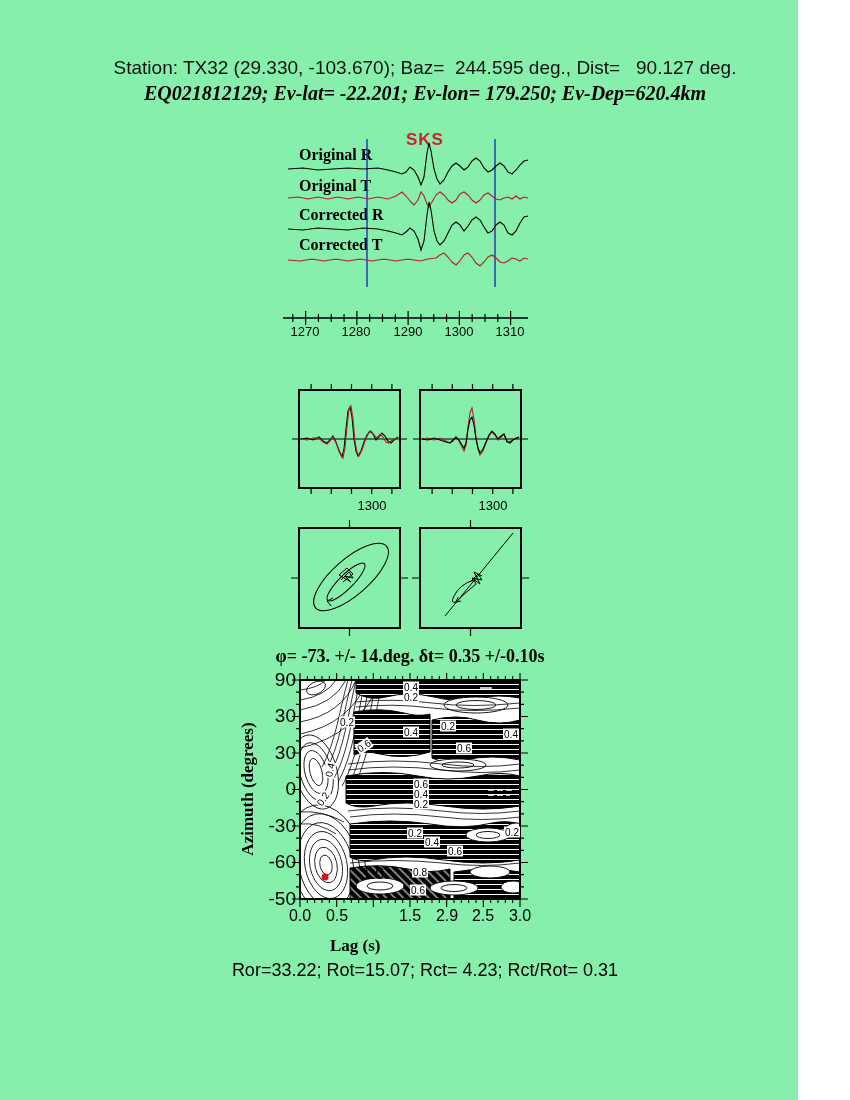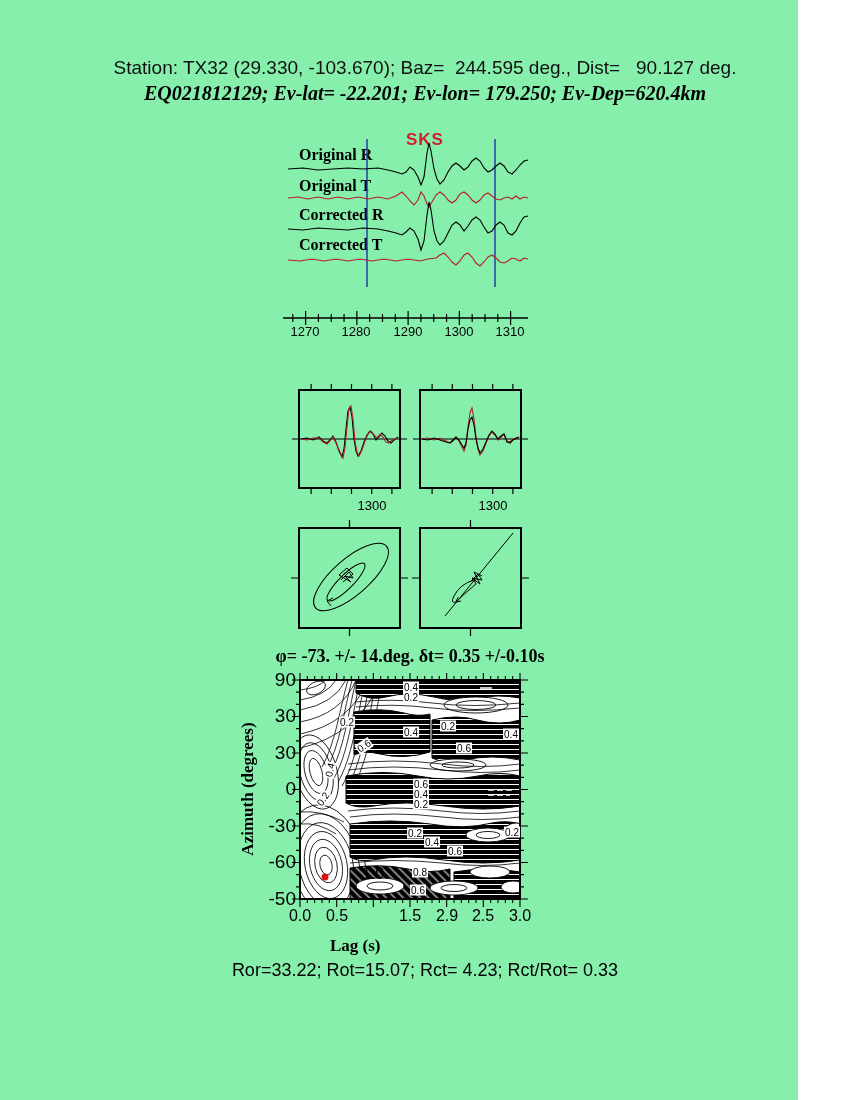--- a/index.html
+++ b/index.html
@@ -223,15 +223,15 @@
   <div class="abs xtick" style="left:278px;top:907px">0.0</div>
   <div class="abs xtick" style="left:315px;top:907px">0.5</div>
   <div class="abs xtick" style="left:351px;top:865px">1.0</div>
   <div class="abs xtick" style="left:388px;top:907px">1.5</div>
   <div class="abs xtick" style="left:425px;top:907px">2.9</div>
   <div class="abs xtick" style="left:461px;top:907px">2.5</div>
   <div class="abs xtick" style="left:498px;top:907px">3.0</div>
 
   <div class="abs xlag serif">Lag (s)</div>
 
-  <div class="abs footer sans pre">Ror=33.22; Rot=15.07; Rct= 4.23; Rct/Rot= 0.33</div>
+  <div class="abs footer sans pre">Ror=33.22; Rot=15.07; Rct= 4.23; Rct/Rot= 0.31</div>
 
 </div>
 
 </body></html>

